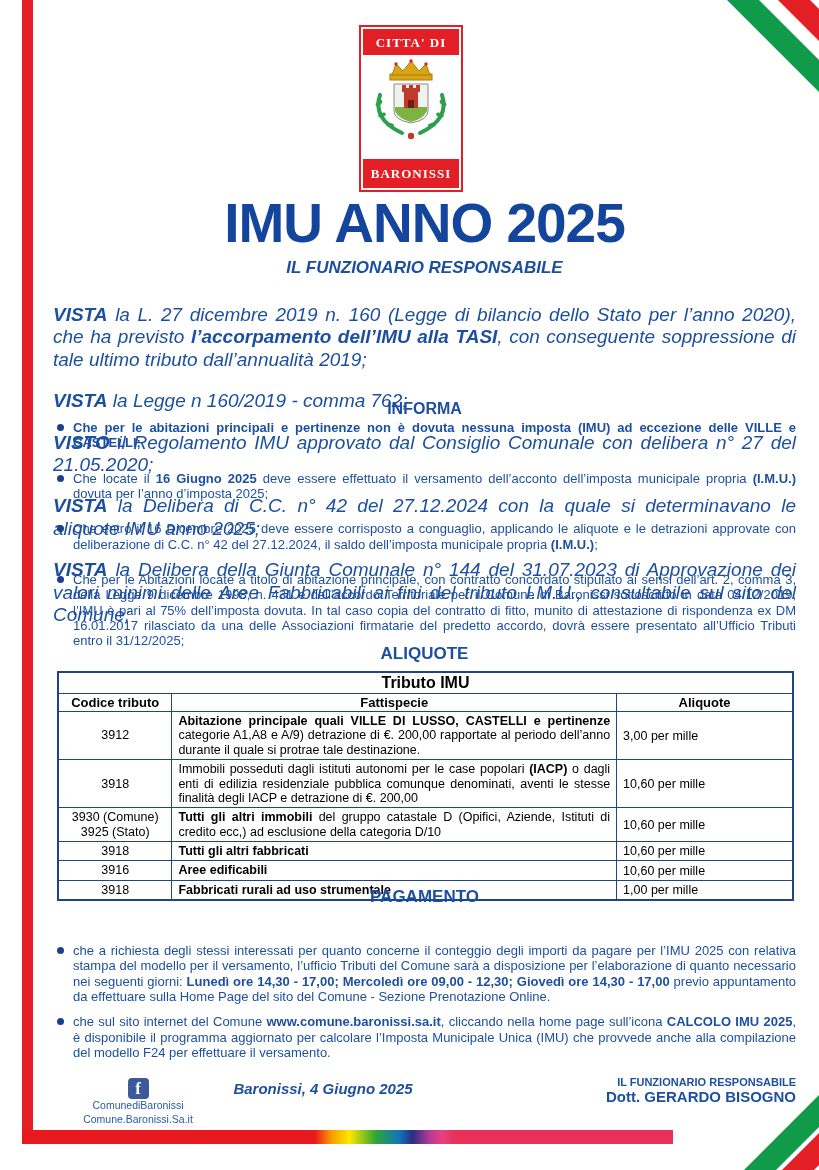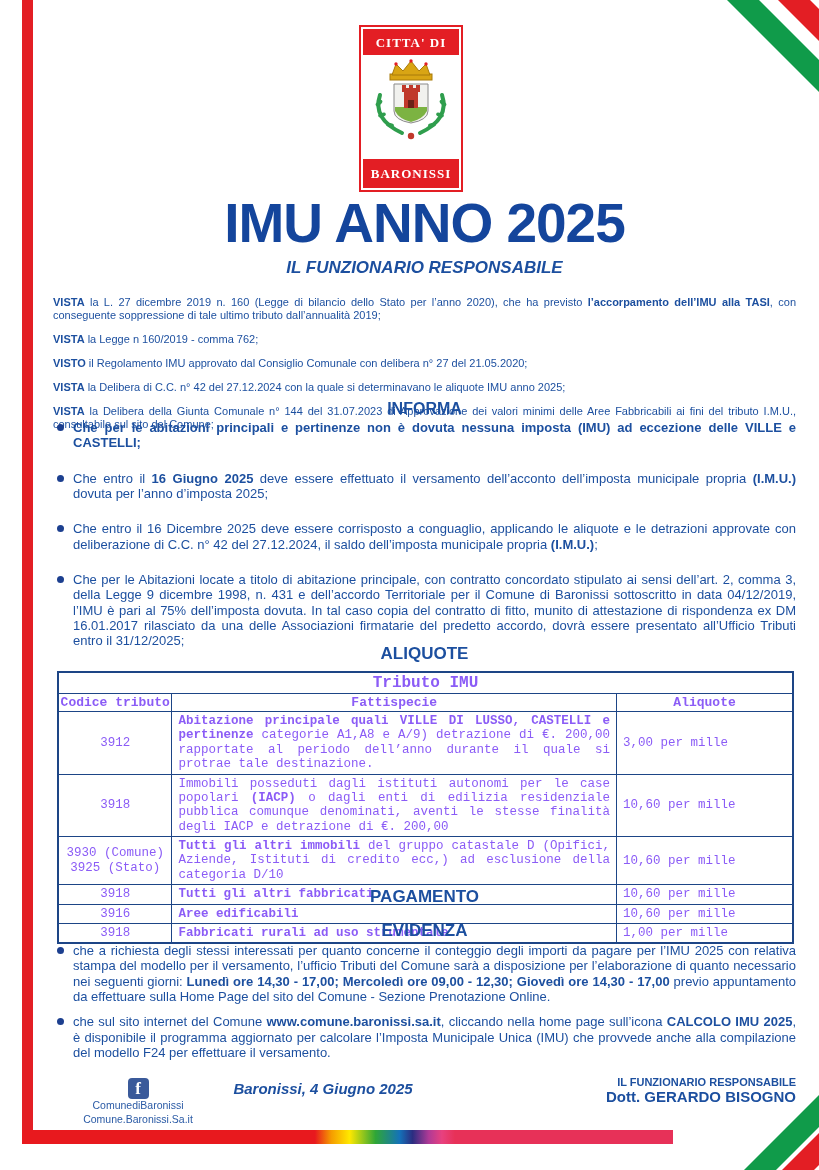--- a/index.html
+++ b/index.html
@@ -26,31 +26,31 @@
   .content>*{position:absolute;left:0;width:743px;margin:0;}
   .title{top:196px;text-align:center;font-size:55px;font-weight:700;letter-spacing:-1px;
          color:#14459c;line-height:1;}
   .subtitle{top:258px;text-align:center;font-size:17px;font-weight:700;font-style:italic;}
   .sec-h{text-align:center;font-weight:700;}
   .informa-h{top:400px;font-size:16px;}
   .aliquote-h{top:644px;font-size:17px;}
   .pagamento-h{top:871px;font-size:17px;margin-top:16px;}
   .evidenza-h{top:921px;font-size:17px;}
   .premises{top:285px;}
-  .para{font-size:11px;line-height:1.18;text-align:justify;}
+  .para{font-size:19px;line-height:1.18;text-align:justify;font-style:italic;}
   .bullets{display:flex;flex-direction:column;gap:20px;}
   .informa-b{top:420px;}
   .evidenza-b{top:943px;gap:10px;}
   .bullet{display:flex;}
   .dot{flex:0 0 7px;width:7px;height:7px;border-radius:50%;background:#1c3f8f;margin:4px 9px 0 4px;}
   .btext{flex:1;font-size:13px;line-height:1.18;text-align:justify;}
   .b{font-weight:700;}
   
-  .rates{top:671px;left:4px;width:737px;border-collapse:collapse;font-family:Liberation Mono, monospace;
-         color:#8b5cf6;border:2px solid #1d4586;}
+  .rates{top:671px;left:4px;width:737px;border-collapse:collapse;font-family:Liberation Sans, sans-serif;
+         color:#000000;border:2px solid #1d4586;}
   .rates th,.rates td{border:1px solid #1d4586;padding:2px 6px;}
   .rates .ttl{font-size:16px;font-weight:700;text-align:center;padding:1px;}
   .rates .colh{font-size:13px;font-weight:700;text-align:center;padding:1px;}
   .rates td.codice{width:15.5%;text-align:center;vertical-align:middle;font-size:12.5px;line-height:1.15;}
   .rates td.fatt{width:60.5%;text-align:justify;vertical-align:middle;font-size:12.5px;line-height:1.15;}
   .rates td.aliq{width:24%;vertical-align:middle;font-size:12.5px;}
   .pag-body{top:891px;font-size:13.5px;line-height:1.2;text-align:justify;}
   
   .fb-block{top:1078px;left:0;width:170px;text-align:center;}
   .fb-icon{display:inline-block;width:21px;height:21px;border-radius:4px;background:#3a5a9a;color:#fff;
@@ -124,21 +124,21 @@
       </div>
 
     <div class="sec-h informa-h">INFORMA</div>
     <div class="bullets informa-b" id="informa-bullets">
         <div class="bullet">
           <span class="dot"></span>
           <div class="btext"><span class="b">Che per le abitazioni principali e pertinenze non è dovuta nessuna imposta (IMU) ad eccezione delle VILLE e CASTELLI;</span></div>
         </div>
         <div class="bullet">
           <span class="dot"></span>
-          <div class="btext"><span>Che entro il </span><span class="b">16 Giugno 2025</span><span> deve essere effettuato il versamento dell’acconto dell’imposta municipale propria </span><span class="b">(I.M.U.)</span><span> dovuta per l’anno d’imposta 2025;</span></div>
+          <div class="btext"><span>Che locate il </span><span class="b">16 Giugno 2025</span><span> deve essere effettuato il versamento dell’acconto dell’imposta municipale propria </span><span class="b">(I.M.U.)</span><span> dovuta per l’anno d’imposta 2025;</span></div>
         </div>
         <div class="bullet">
           <span class="dot"></span>
           <div class="btext"><span>Che entro il 16 Dicembre 2025 deve essere corrisposto a conguaglio, applicando le aliquote e le detrazioni approvate con deliberazione di C.C. n° 42 del 27.12.2024, il saldo dell’imposta municipale propria </span><span class="b">(I.M.U.)</span><span>;</span></div>
         </div>
         <div class="bullet">
           <span class="dot"></span>
           <div class="btext"><span>Che per le Abitazioni locate a titolo di abitazione principale, con contratto concordato stipulato ai sensi dell’art. 2, comma 3, della Legge 9 dicembre 1998, n. 431 e dell’accordo Territoriale per il Comune di Baronissi sottoscritto in data 04/12/2019, l’IMU è pari al 75% dell’imposta dovuta. In tal caso copia del contratto di fitto, munito di attestazione di rispondenza ex DM 16.01.2017 rilasciato da una delle Associazioni firmatarie del predetto accordo, dovrà essere presentato all’Ufficio Tributi entro il 31/12/2025;</span></div>
         </div>
       </div>
@@ -185,21 +185,20 @@
           <tr>
             <td class="codice">3918</td>
             <td class="fatt"><span class="b">Fabbricati rurali ad uso strumentale</span></td>
             <td class="aliq">1,00 per mille</td>
           </tr>
         </tbody>
     </table>
 
     <div class="sec-h pagamento-h">PAGAMENTO</div>
 
-    <div class="sec-h evidenza-h">EVIDENZA</div>
     <div class="bullets evidenza-b" id="evidenza-bullets">
         <div class="bullet">
           <span class="dot"></span>
           <div class="btext"><span>che a richiesta degli stessi interessati per quanto concerne il conteggio degli importi da pagare per l’IMU 2025 con relativa stampa del modello per il versamento, l’ufficio Tributi del Comune sarà a disposizione per l’elaborazione di quanto necessario nei seguenti giorni: </span><span class="b">Lunedì ore 14,30 - 17,00; Mercoledì ore 09,00 - 12,30; Giovedì ore 14,30 - 17,00</span><span> previo appuntamento da effettuare sulla Home Page del sito del Comune - Sezione Prenotazione Online.</span></div>
         </div>
         <div class="bullet">
           <span class="dot"></span>
           <div class="btext"><span>che sul sito internet del Comune </span><span class="b">www.comune.baronissi.sa.it</span><span>, cliccando nella home page sull’icona </span><span class="b">CALCOLO IMU 2025</span><span>, è disponibile il programma aggiornato per calcolare l’Imposta Municipale Unica (IMU) che provvede anche alla compilazione del modello F24 per effettuare il versamento.</span></div>
         </div>
       </div>

